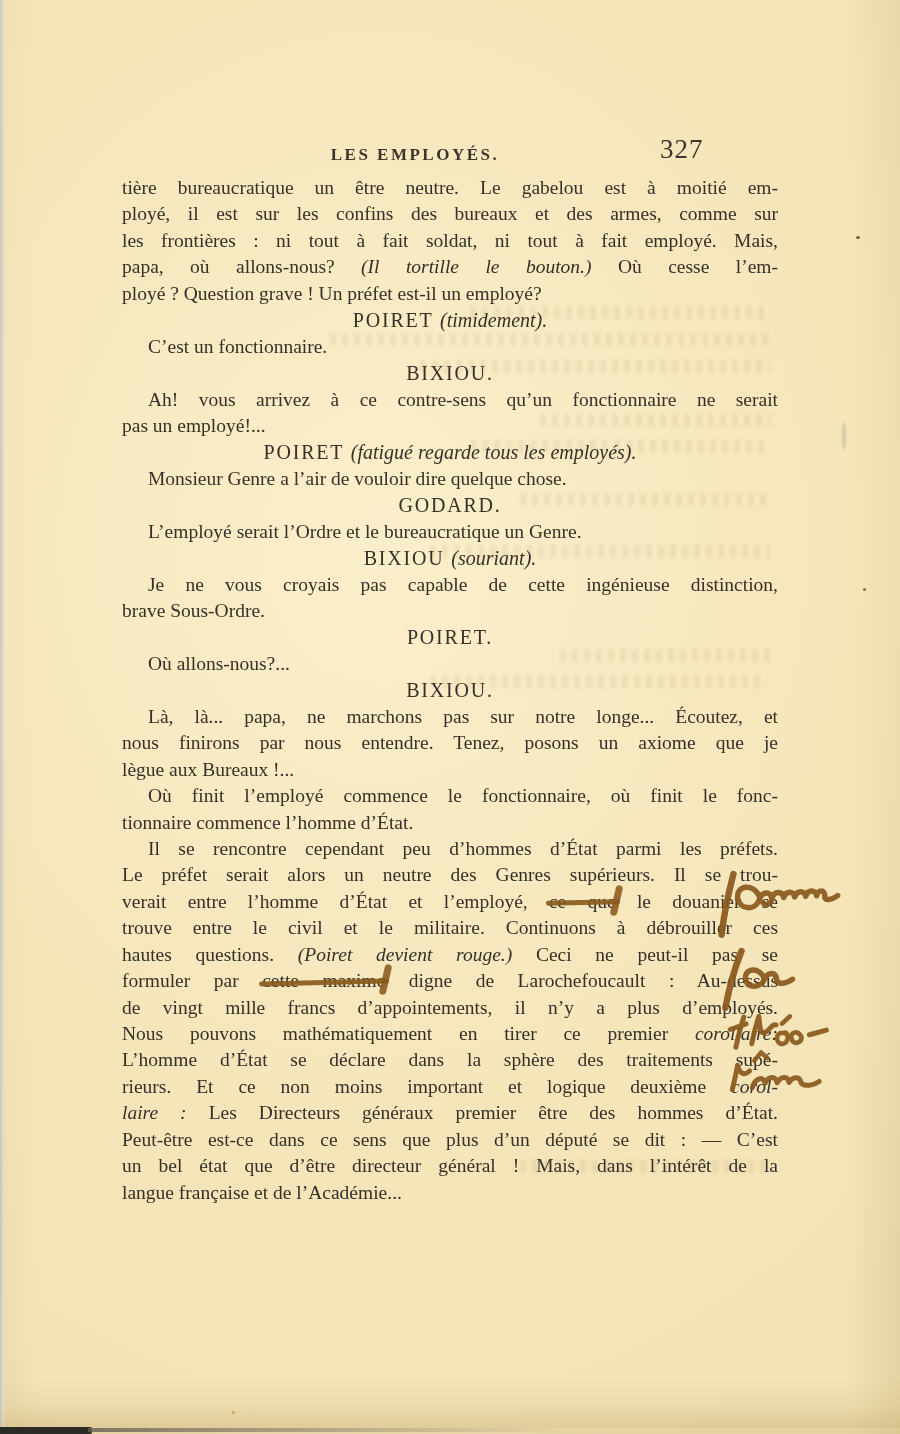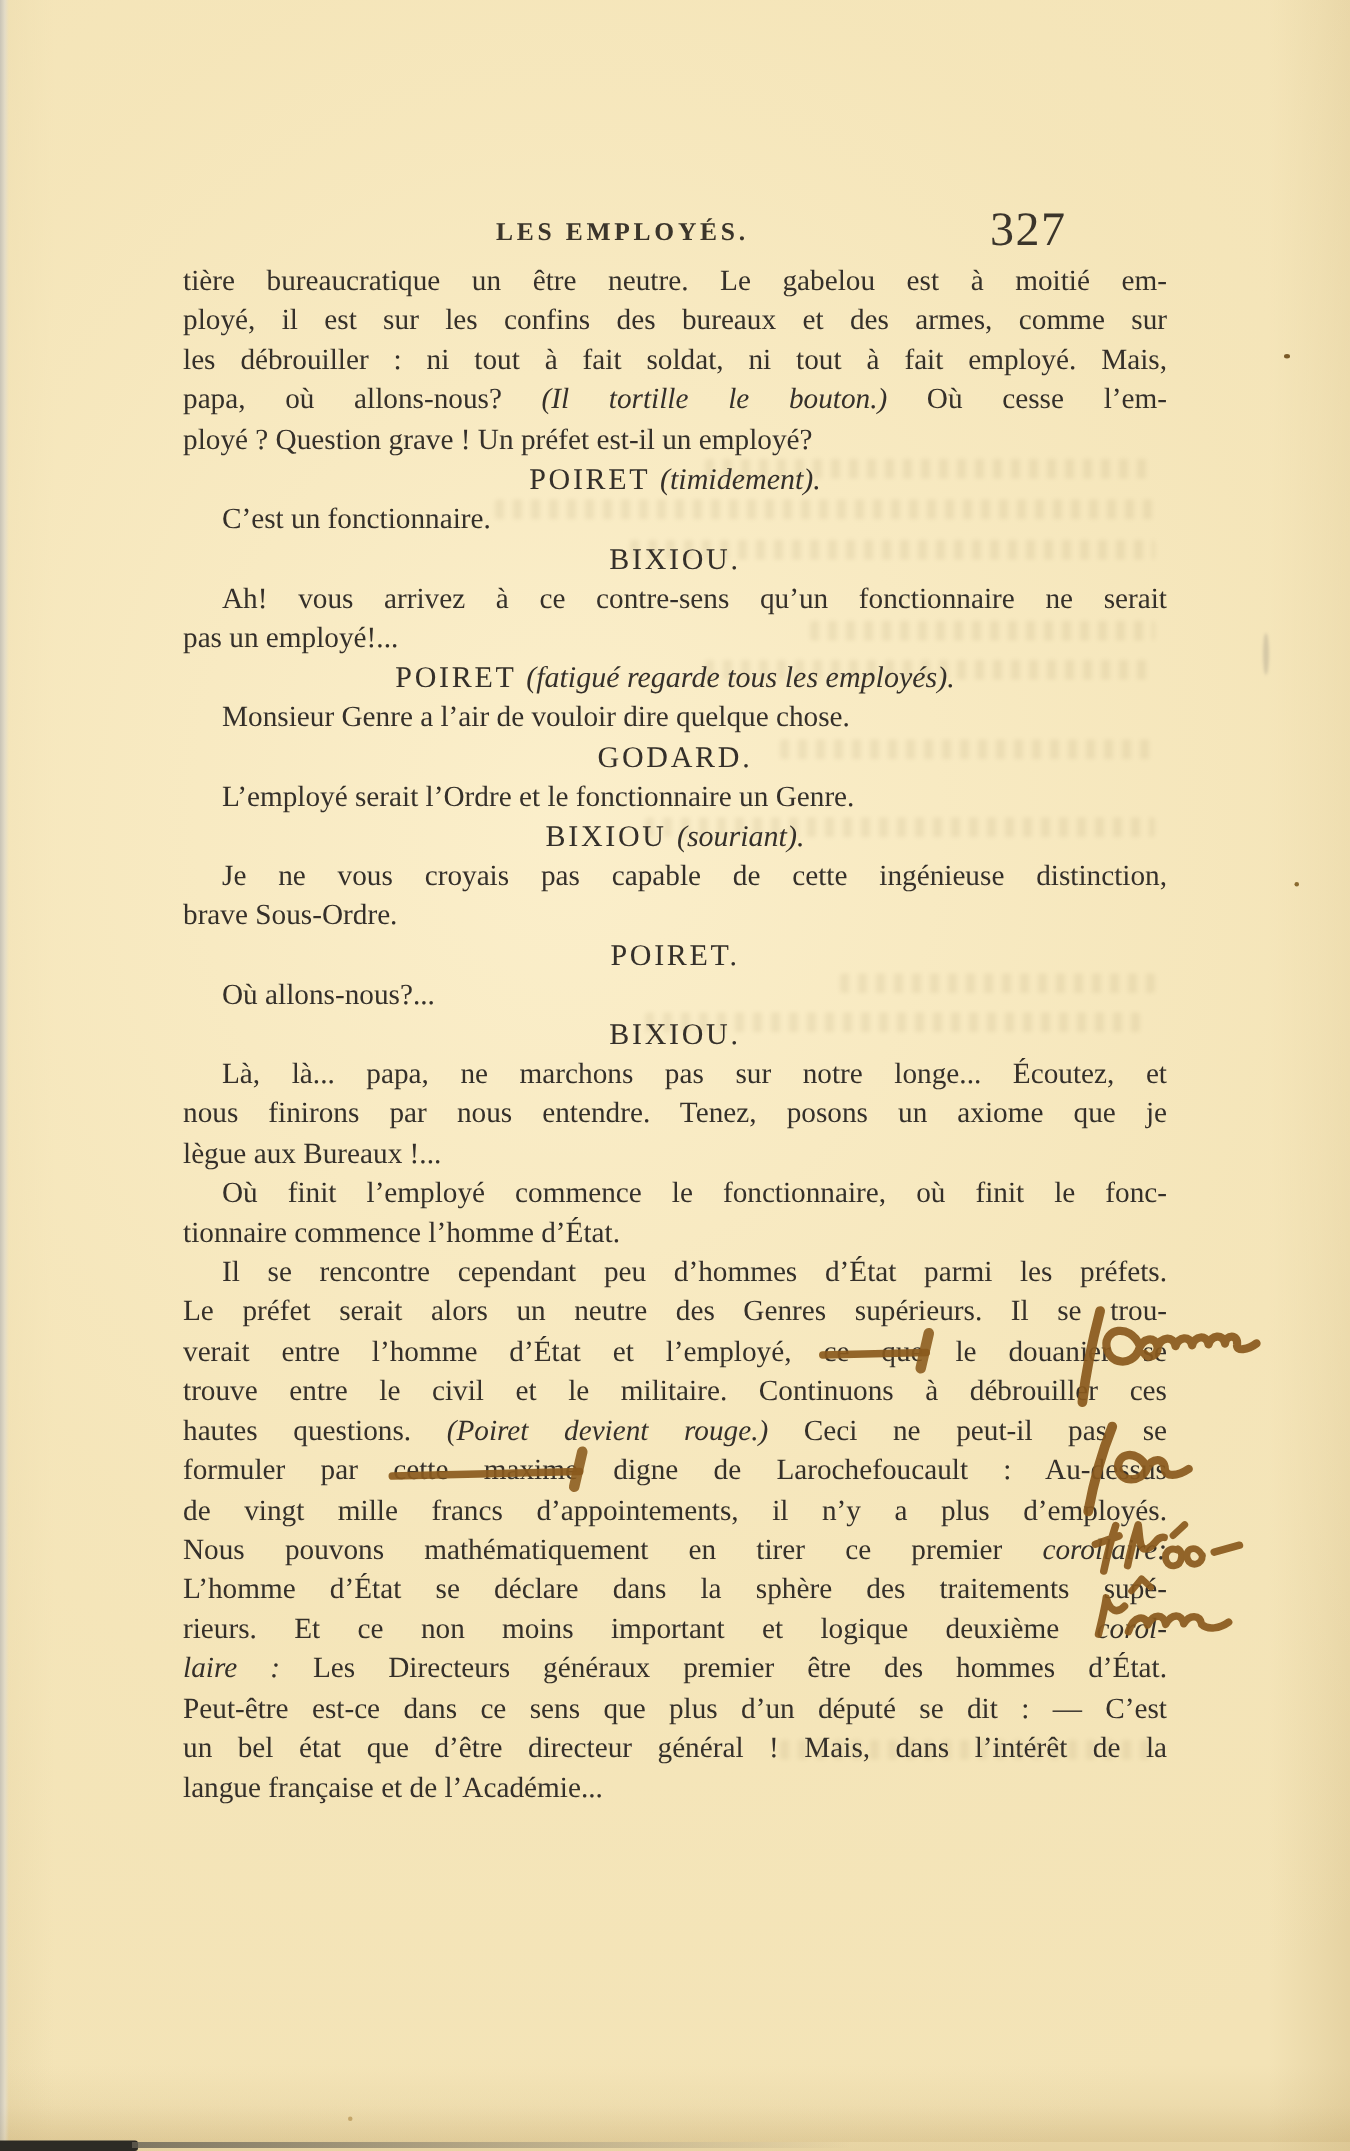--- a/index.html
+++ b/index.html
@@ -16,21 +16,21 @@
   .edge-left{position:absolute;left:0;top:0;width:6px;height:100%;
     background:linear-gradient(90deg,#c9c4b6 0%,#e4dcc6 55%,rgba(0,0,0,0) 100%);}
   .bottom-dark{position:absolute;left:0;top:1427px;width:92px;height:7px;background:#2d2b25;border-radius:0 2px 2px 0;}
   .bottom-gray{position:absolute;left:88px;top:1428px;width:480px;height:4px;
     background:linear-gradient(90deg,rgba(100,95,82,.8),rgba(130,122,104,.45) 55%,rgba(0,0,0,0));}
   .bottom-shade{position:absolute;left:0;top:1404px;width:100%;height:24px;
     background:linear-gradient(0deg,rgba(185,155,95,.18),rgba(0,0,0,0));}
 
   .runhead{position:absolute;left:122px;top:145px;width:586px;text-align:center;
     font-weight:700;font-size:17px;letter-spacing:2.5px;color:#3b352b;}
-  .pagenum{position:absolute;left:660px;top:134px;font-size:32px;color:#3b352b;letter-spacing:1px;}
+  .pagenum{position:absolute;left:660px;top:134px;font-size:27px;color:#3b352b;letter-spacing:1px;}
 
   .text-block{position:absolute;left:122px;top:175px;width:656px;font-size:19.5px;}
   .line{height:26.45px;line-height:26.45px;}
   .just{text-align:justify;text-align-last:justify;}
   .left{text-align:left;text-align-last:left;}
   .center{text-align:center;text-align-last:center;}
   .ind{padding-left:26px;}
   .rm{font-style:normal;}
   .it{font-style:italic;}
   .sc{font-size:20px;letter-spacing:1.8px;}
@@ -77,32 +77,32 @@
   <div class="speck" style="left:842px;top:422px;width:4px;height:28px;background:#b6ab92;opacity:.5;filter:blur(1px)"></div>
   <div class="speck" style="left:863px;top:588px;width:3px;height:3px;background:#8a6a30"></div>
   <div class="speck" style="left:232px;top:1411px;width:3px;height:3px;background:#b59250;opacity:.7"></div>
 
   <div class="runhead">LES EMPLOYÉS.</div>
   <div class="pagenum">327</div>
 
   <div class="text-block">
       <div class="line just"><span class="rm">tière bureaucratique un être neutre.  Le gabelou est à moitié em-</span></div>
       <div class="line just"><span class="rm">ployé, il est sur les confins des bureaux et des armes, comme sur</span></div>
-      <div class="line just"><span class="rm">les débrouiller : ni tout à fait soldat, ni tout à fait employé. Mais,</span></div>
+      <div class="line just"><span class="rm">les frontières : ni tout à fait soldat, ni tout à fait employé. Mais,</span></div>
       <div class="line just"><span class="rm">papa, où allons-nous? </span><span class="it">(Il tortille le bouton.)</span><span class="rm"> Où cesse l’em-</span></div>
       <div class="line left"><span class="rm">ployé ? Question grave ! Un préfet est-il un employé?</span></div>
       <div class="line center speaker"><span class="sc">POIRET </span><span class="it">(timidement).</span></div>
       <div class="line left ind"><span class="rm">C’est un fonctionnaire.</span></div>
       <div class="line center speaker"><span class="sc">BIXIOU.</span></div>
       <div class="line just ind"><span class="rm">Ah! vous arrivez à ce contre-sens qu’un fonctionnaire ne serait</span></div>
       <div class="line left"><span class="rm">pas un employé!...</span></div>
       <div class="line center speaker"><span class="sc">POIRET </span><span class="it">(fatigué regarde tous les employés).</span></div>
       <div class="line left ind"><span class="rm">Monsieur Genre a l’air de vouloir dire quelque chose.</span></div>
       <div class="line center speaker"><span class="sc">GODARD.</span></div>
-      <div class="line left ind"><span class="rm">L’employé serait l’Ordre et le fonctionnaire un Genre.</span></div>
+      <div class="line left ind"><span class="rm">L’employé serait l’Ordre et le bureaucratique un Genre.</span></div>
       <div class="line center speaker"><span class="sc">BIXIOU </span><span class="it">(souriant).</span></div>
       <div class="line just ind"><span class="rm">Je ne vous croyais pas capable de cette ingénieuse distinction,</span></div>
       <div class="line left"><span class="rm">brave Sous-Ordre.</span></div>
       <div class="line center speaker"><span class="sc">POIRET.</span></div>
       <div class="line left ind"><span class="rm">Où allons-nous?...</span></div>
       <div class="line center speaker"><span class="sc">BIXIOU.</span></div>
       <div class="line just ind"><span class="rm">Là, là... papa, ne marchons pas sur notre longe... Écoutez, et</span></div>
       <div class="line just"><span class="rm">nous finirons par nous entendre. Tenez, posons un axiome que je</span></div>
       <div class="line left"><span class="rm">lègue aux Bureaux !...</span></div>
       <div class="line just ind"><span class="rm">Où finit l’employé commence le fonctionnaire, où finit le fonc-</span></div>

